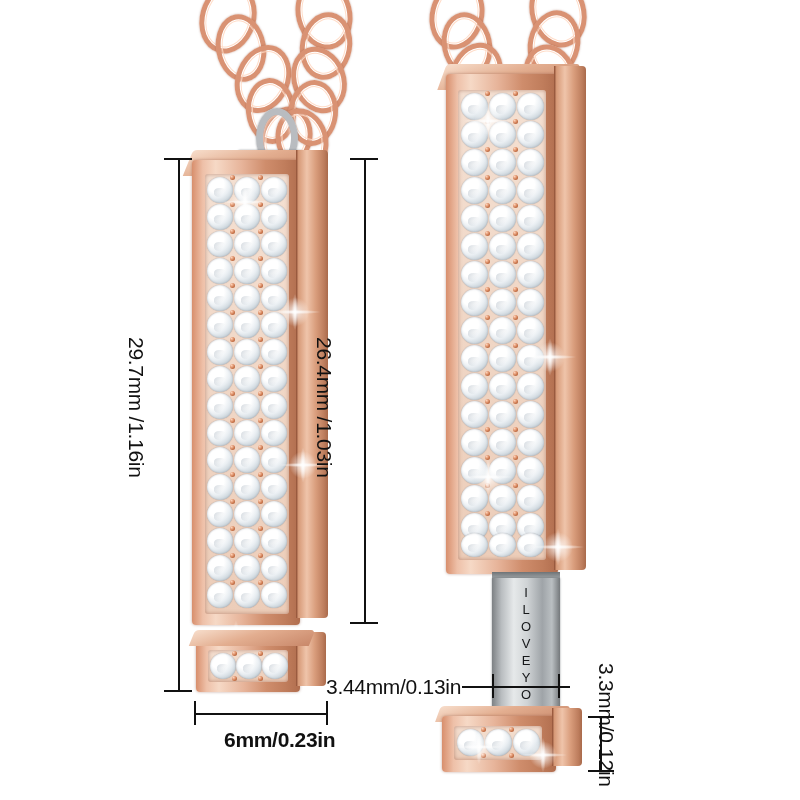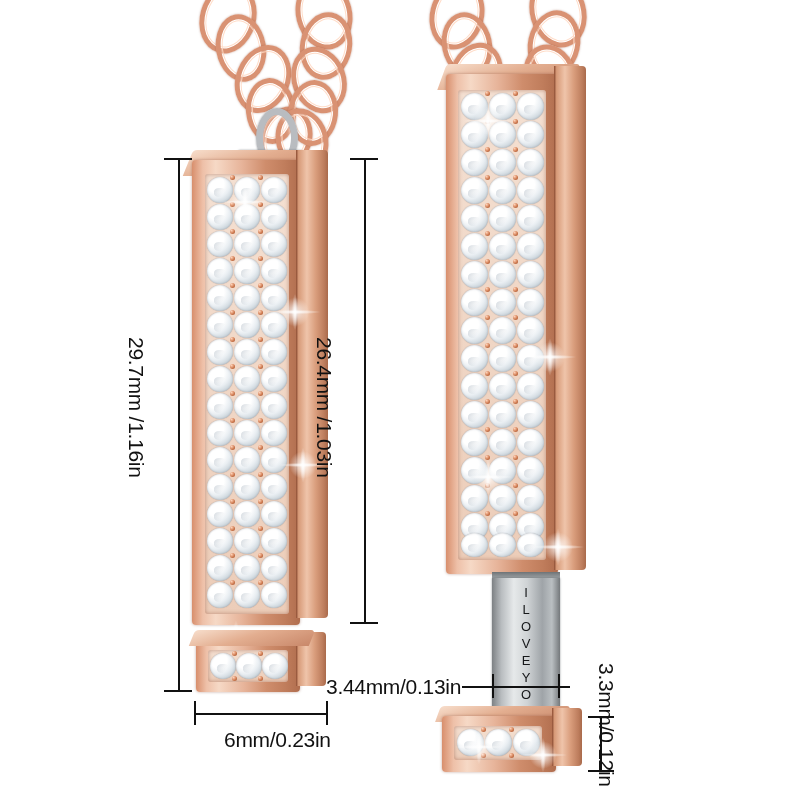--- a/index.html
+++ b/index.html
@@ -409,21 +409,21 @@
     <div class="dim-line-v" style="left:364px;top:158px;height:464px;"></div>
     <div class="cap-h" style="left:350px;top:158px;width:28px;"></div>
     <div class="cap-h" style="left:350px;top:622px;width:28px;"></div>
     <div class="dim-label rot-cw" style="left:336px;top:337px;">26.4mm /1.03in</div>
   </div>
 
   <div>
     <div class="dim-line-h" style="left:194px;top:713px;width:134px;"></div>
     <div class="cap-v" style="left:194px;top:701px;height:24px;"></div>
     <div class="cap-v" style="left:326px;top:701px;height:24px;"></div>
-    <div class="dim-label" style="left:224px;top:728px;">6mm/0.23in</div>
+    <div class="dim-label" style="left:224px;top:728px;font-weight:bold;">6mm/0.23in</div>
   </div>
 
   <div>
     <div class="dim-line-h" style="left:462px;top:686px;width:108px;"></div>
     <div class="cap-v" style="left:492px;top:674px;height:24px;"></div>
     <div class="cap-v" style="left:558px;top:674px;height:24px;"></div>
     <div class="dim-label" style="left:326px;top:675px;">3.44mm/0.13in</div>
   </div>
 
   <div>

